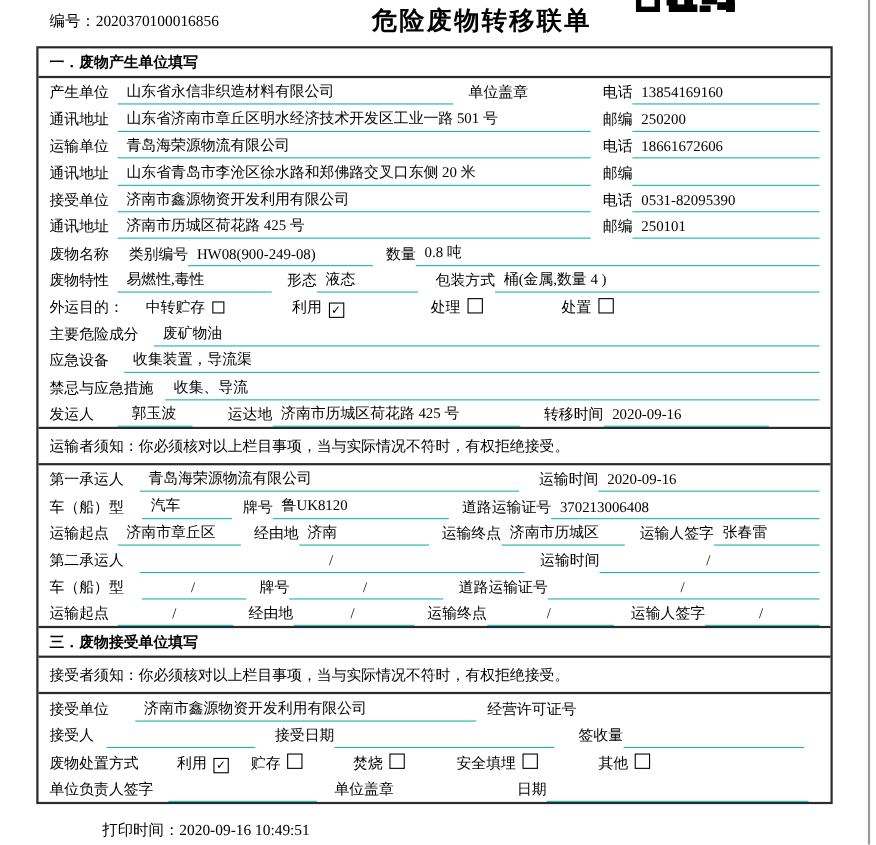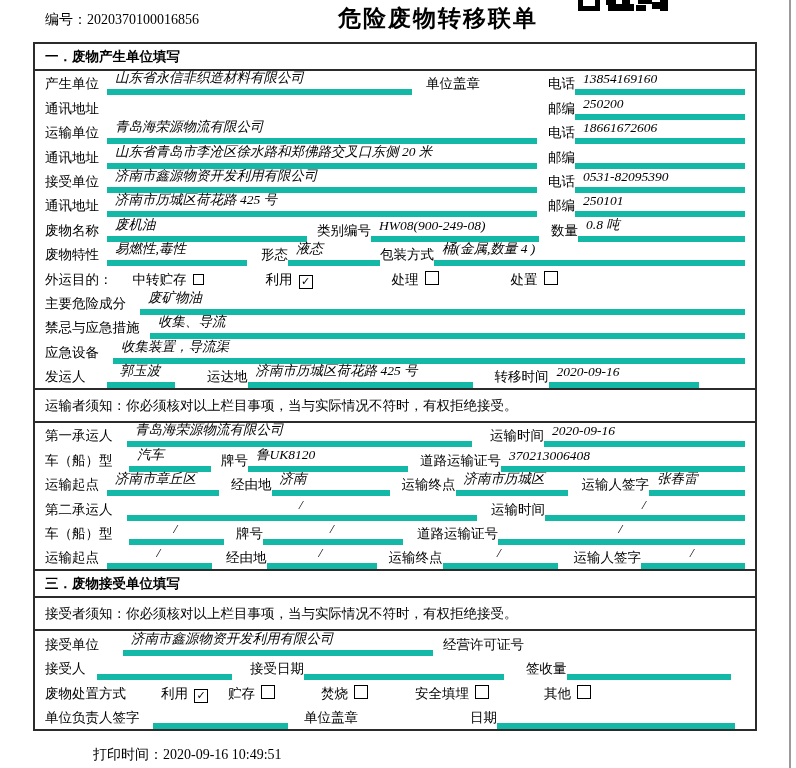--- a/index.html
+++ b/index.html
@@ -13,22 +13,22 @@
   .sideline{position:absolute;left:789px;top:0;width:2px;height:768px;background:#9a9a9a;}
   .tbl{position:absolute;left:33px;top:42px;width:724px;box-sizing:border-box;
        border:2px solid #2b2b2b;}
   .sec + .sec{border-top:2px solid #2b2b2b;}
   .sec-title{font-family:"Liberation Sans",sans-serif;font-weight:bold;font-size:13.5px;
              padding:4px 10px 3px;border-bottom:2px solid #2b2b2b;}
   .notice{font-size:13.5px;padding:7px 10px 6px;border-bottom:2px solid #2b2b2b;}
   .row{display:flex;align-items:flex-end;height:24.4px;padding:0 10px;
        box-sizing:border-box;font-size:13.5px;}
   .lbl{white-space:nowrap;padding-bottom:2px;flex:0 0 auto;}
-  .val{border-bottom:6px solid #14b8a6;white-space:nowrap;padding:0 2px 2px 8px;
-       box-sizing:border-box;overflow:hidden;flex:0 0 auto;font-style:italic;}
+  .val{border-bottom:1px solid #14b8a6;white-space:nowrap;padding:0 2px 2px 8px;
+       box-sizing:border-box;overflow:hidden;flex:0 0 auto;}
   .grow{flex:1 1 auto;}
   .mla{margin-left:auto;}
   .c{text-align:center;padding-left:0;}
   .opt{white-space:nowrap;padding-bottom:2px;flex:0 0 auto;}
   .cb{display:inline-block;width:12px;height:12px;border:1px solid #000;margin-left:6px;
       text-align:center;line-height:12px;font-size:11px;vertical-align:-1px;
       font-family:"DejaVu Sans",sans-serif;}
   .cb.small{width:9px;height:9px;line-height:9px;}
   .print{position:absolute;left:45px;top:746px;font-size:14px;white-space:nowrap;margin-left:48px;}
 </style>
@@ -65,20 +65,21 @@
       <div class="row">
         <span class="lbl" style="width:62px">产生单位</span>
         <span class="val" style="width:305px">山东省永信非织造材料有限公司</span>
         <span class="lbl" style="margin-left:14px">单位盖章</span>
         <span class="lbl mla">电话</span>
         <span class="val" style="width:170px">13854169160</span>
       </div>
 
       <div class="row">
         <span class="lbl" style="width:62px">通讯地址</span>
+        <span class="val" style="width:430px">山东省济南市章丘区明水经济技术开发区工业一路 501 号</span>
         <span class="lbl mla">邮编</span>
         <span class="val" style="width:170px">250200</span>
       </div>
 
       <div class="row">
         <span class="lbl" style="width:62px">运输单位</span>
         <span class="val" style="width:430px">青岛海荣源物流有限公司</span>
         <span class="lbl mla">电话</span>
         <span class="val" style="width:170px">18661672606</span>
       </div>
@@ -99,33 +100,32 @@
 
       <div class="row">
         <span class="lbl" style="width:62px">通讯地址</span>
         <span class="val" style="width:430px">济南市历城区荷花路 425 号</span>
         <span class="lbl mla">邮编</span>
         <span class="val" style="width:170px">250101</span>
       </div>
 
       <div class="row">
         <span class="lbl" style="width:62px">废物名称</span>
-        <span class="val" style="width:200px">废机油</span>
         <span class="lbl" style="margin-left:10px">类别编号</span>
         <span class="val" style="width:168px">HW08(900-249-08)</span>
         <span class="lbl" style="margin-left:12px">数量</span>
         <span class="val grow">0.8 吨</span>
       </div>
 
       <div class="row">
         <span class="lbl" style="width:62px">废物特性</span>
         <span class="val" style="width:140px">易燃性,毒性</span>
         <span class="lbl" style="margin-left:14px">形态</span>
         <span class="val" style="width:92px">液态</span>
-        <span class="lbl" style="">包装方式</span>
+        <span class="lbl" style="margin-left:16px">包装方式</span>
         <span class="val grow">桶(金属,数量  4 )</span>
       </div>
 
       <div class="row">
         <span class="lbl">外运目的：</span>
         <span class="opt" style="margin-left:20px">
           <span>中转贮存</span><span class="cb small"></span>
         </span>
         <span class="opt" style="margin-left:62px">
           <span>利用</span><span class="cb">✓</span>
@@ -137,27 +137,27 @@
           <span>处置</span><span class="cb"></span>
         </span>
       </div>
 
       <div class="row">
         <span class="lbl" style="width:95px">主要危险成分</span>
         <span class="val grow">废矿物油</span>
       </div>
 
       <div class="row">
+        <span class="lbl" style="width:68px">应急设备</span>
+        <span class="val grow">收集装置，导流渠</span>
+      </div>
+
+      <div class="row">
         <span class="lbl" style="width:105px">禁忌与应急措施</span>
         <span class="val grow">收集、导流</span>
-      </div>
-
-      <div class="row">
-        <span class="lbl" style="width:68px">应急设备</span>
-        <span class="val grow">收集装置，导流渠</span>
       </div>
 
       <div class="row">
         <span class="lbl" style="width:62px">发运人</span>
         <span class="val c" style="width:68px">郭玉波</span>
         <span class="lbl" style="margin-left:32px">运达地</span>
         <span class="val" style="width:225px">济南市历城区荷花路 425 号</span>
         <span class="lbl" style="margin-left:22px">转移时间</span>
         <span class="val" style="width:150px">2020-09-16</span>
       </div>

